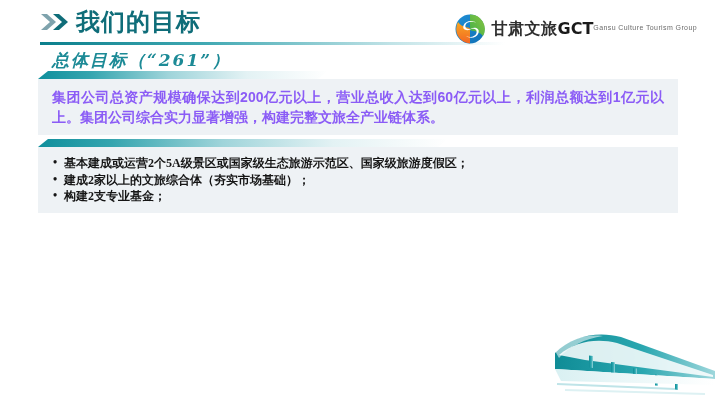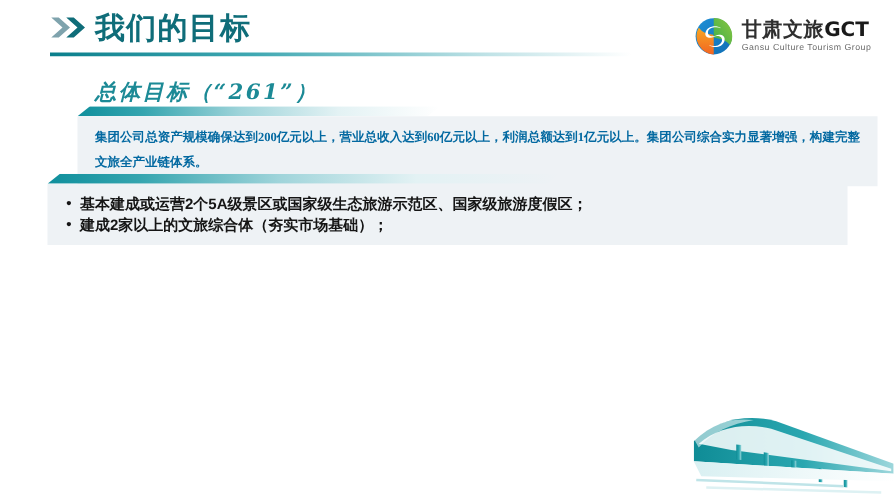--- a/index.html
+++ b/index.html
@@ -21,21 +21,21 @@
     font-family:"DejaVu Sans","Liberation Sans",sans-serif;
   }
   #title-rule{
     position:absolute;left:40px;top:42px;width:465px;height:3px;
     background:linear-gradient(to right,#0b7f8c 0%,#3fa8b2 35%,#bfe2e6 75%,rgba(255,255,255,0) 100%);
   }
 
   
   #logo{position:absolute;right:18px;top:14px;display:flex;align-items:center;gap:7px;}
   #logo-mark{width:30px;height:30px;flex:0 0 auto;}
-  #logo-text{display:flex;flex-direction:column;line-height:1;}
+  #logo-text{display:flex;flex-direction:row;line-height:1;}
   #logo-cn{font-size:16px;font-weight:bold;color:#2f2f2f;letter-spacing:0.5px;
            font-family:"DejaVu Sans","Liberation Sans",sans-serif;}
   #logo-cn .gct{color:#1a1a1a;letter-spacing:0px;}
   #logo-en{font-size:7px;color:#6b6b6b;margin-top:3px;letter-spacing:0.4px;}
 
   
   .section{position:absolute;left:38px;width:640px;}
   .sec-head{
     font-size:17px;font-weight:bold;color:#1c8a96;
     font-style:italic;letter-spacing:2px;
@@ -46,35 +46,35 @@
     height:8px;margin-top:1px;
     background:linear-gradient(to right,#0f8f9c 0%,#35a5af 18%,#9fd4da 45%,#e3f2f4 72%,rgba(255,255,255,0) 100%);
     clip-path:polygon(10px 0,100% 0,calc(100% - 10px) 100%,0 100%);
   }
   .sec-body{
     background:#eef2f5;
     padding:8px 14px 8px 14px;
     color:#1b1b1b;
   }
   .para{
-    font-size:10px;line-height:20px;color:#0369a1;font-weight:bold;
-    font-family:Liberation Serif, serif;
+    font-size:14px;line-height:20px;color:#8b5cf6;font-weight:bold;
+    font-family:Liberation Sans, sans-serif;
     text-align:justify;
   }
   ul.bullets{list-style:none;margin:0;padding:0;}
   ul.bullets li{
     font-size:12px;line-height:16.6px;color:#151515;font-weight:bold;
-    font-family:Liberation Sans, sans-serif;
+    font-family:Liberation Serif, serif;
     padding-left:12px;position:relative;white-space:nowrap;
   }
   ul.bullets li::before{
     content:"•";position:absolute;left:1px;top:-1px;color:#151515;font-size:12px;
   }
 
-  #sec-1{top:64px;margin-left:24px;}
+  #sec-1{top:50px;}
   #sec-2{top:138px;}
   #sec-3{top:308px;}
   #sec-1 .sec-bar{width:290px;}
   #sec-2 .sec-bar{width:410px;}
   #sec-3 .sec-bar{width:430px;}
 
   
   #train{position:absolute;right:0;bottom:0;width:160px;height:75px;pointer-events:none;}
 </style>
 </head>
@@ -130,20 +130,21 @@
       <div class="para">集团公司总资产规模确保达到200亿元以上，营业总收入达到60亿元以上，利润总额达到1亿元以上。集团公司综合实力显著增强，构建完整文旅全产业链体系。</div>
     </div>
   </div>
 
   <div class="section" id="sec-2">
     <div class="sec-bar"></div>
     <div class="sec-body">
       <ul class="bullets">
         <li>基本建成或运营2个5A级景区或国家级生态旅游示范区、国家级旅游度假区；</li>
         <li>建成2家以上的文旅综合体（夯实市场基础）；</li>
+        <li>构建2支专业基金；</li>
       </ul>
     </div>
   </div>
 
 
   <span id="train">
     <svg width="160" height="75" viewBox="0 0 160 75">
       <defs>
         <linearGradient id="tg" x1="0" y1="0" x2="1" y2="0">
           <stop offset="0%" stop-color="#0f8c96"></stop>

